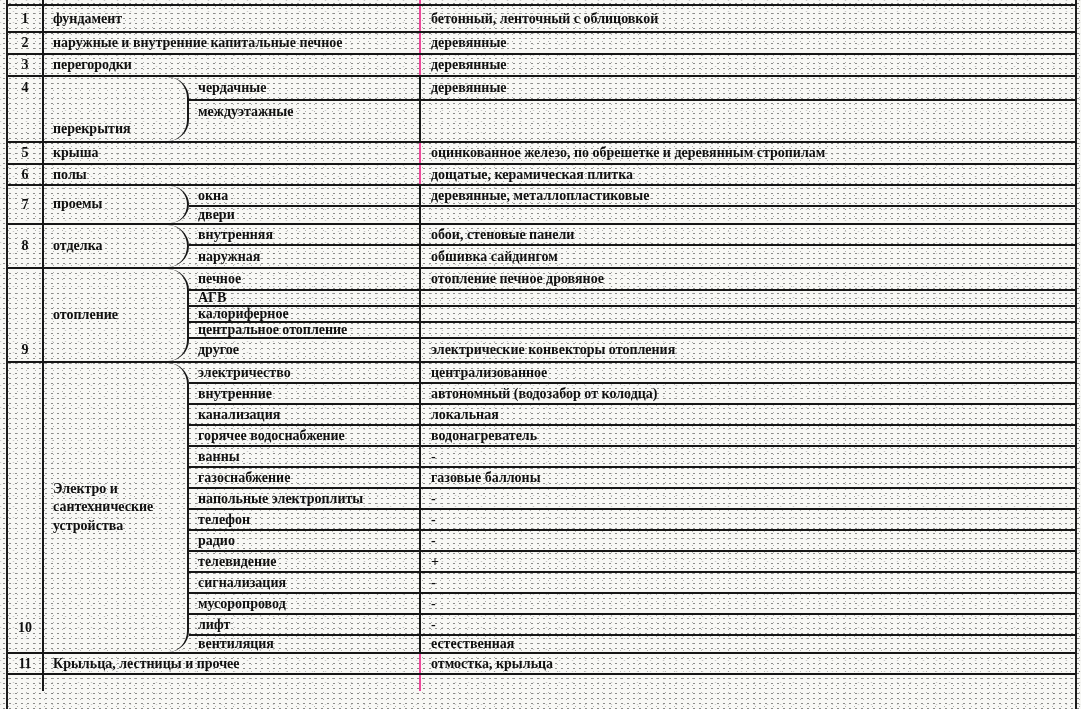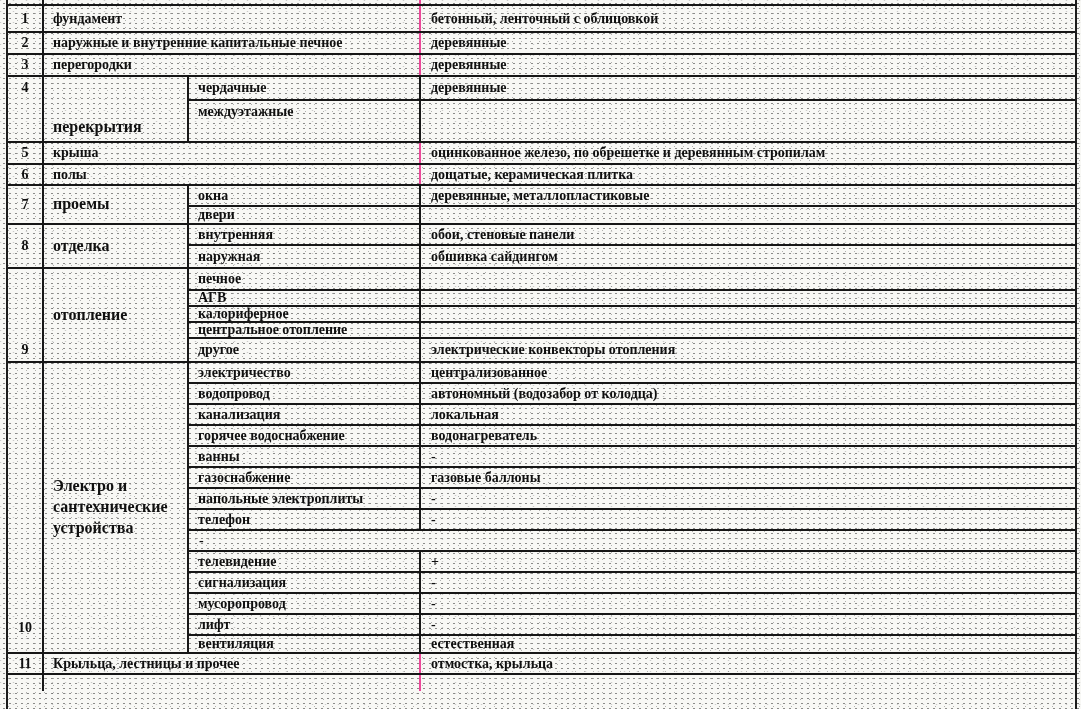--- a/index.html
+++ b/index.html
@@ -25,21 +25,21 @@
   }
   .trow{display:flex;box-sizing:border-box;border-bottom:2px solid #161616;flex:0 0 auto;}
   .trow.noline{border-bottom:none;}
   .srow{display:flex;box-sizing:border-box;border-bottom:2px solid #161616;flex:0 0 auto;}
   .srow.last{border-bottom:none;}
   .subs{flex:1 1 auto;display:flex;flex-direction:column;min-width:0;}
   .cA{flex:0 0 36px;box-sizing:border-box;border-right:2px solid #161616;
       display:flex;align-items:center;justify-content:center;font-size:14px;}
   .cB{flex:0 0 145px;box-sizing:border-box;border-right:2px solid #161616;
       display:flex;align-items:center;padding-left:9px;padding-right:4px;
-      font-size:16px;line-height:1.3;}
+      font-size:14px;line-height:1.3;border-radius:21px;}
   .cBC{flex:0 0 377px;box-sizing:border-box;border-right:2px solid #ec4899;
       display:flex;align-items:center;padding-left:9px;font-size:14px;}
   .cC{flex:0 0 232px;box-sizing:border-box;border-right:2px solid #161616;
       display:flex;align-items:center;padding-left:9px;font-size:14px;}
   .cD{flex:1 1 auto;display:flex;align-items:center;padding-left:10px;font-size:14px;min-width:0;}
   .vtop{align-items:flex-start;padding-top:3px;}
   .vbot{align-items:flex-end;padding-bottom:3px;}
   .pb18{padding-bottom:16px;}
   .h6{height:6px;} .h20{height:16px;} .h21{height:21px;} .h22{height:22px;}
   .h24{height:24px;} .h27{height:27px;} .h44{height:40px;}
@@ -129,20 +129,21 @@
       </div>
     </div>
   </div>
 
   <div class="trow">
     <div class="cA vbot">9</div>
     <div class="cB">отопление</div>
     <div class="subs">
       <div class="srow h22">
         <div class="cC">печное</div>
+        <div class="cD">отопление печное дровяное</div>
       </div>
       <div class="srow h20">
         <div class="cC">АГВ</div>
         <div class="cD"></div>
       </div>
       <div class="srow h20">
         <div class="cC">калориферное</div>
         <div class="cD"></div>
       </div>
       <div class="srow h20">
@@ -158,21 +159,21 @@
 
   <div class="trow">
     <div class="cA vbot pb18">10</div>
     <div class="cB">Электро и сантехнические устройства</div>
     <div class="subs">
       <div class="srow h21">
         <div class="cC">электричество</div>
         <div class="cD">централизованное</div>
       </div>
       <div class="srow h21">
-        <div class="cC">водопровод</div>
+        <div class="cC">внутренние</div>
         <div class="cD">автономный (водозабор от колодца)</div>
       </div>
       <div class="srow h21">
         <div class="cC">канализация</div>
         <div class="cD">локальная</div>
       </div>
       <div class="srow h21">
         <div class="cC">горячее водоснабжение</div>
         <div class="cD">водонагреватель</div>
       </div>
@@ -186,20 +187,21 @@
       </div>
       <div class="srow h21">
         <div class="cC">напольные электроплиты</div>
         <div class="cD">-</div>
       </div>
       <div class="srow h21">
         <div class="cC">телефон</div>
         <div class="cD">-</div>
       </div>
       <div class="srow h21">
+        <div class="cC">радио</div>
         <div class="cD">-</div>
       </div>
       <div class="srow h21">
         <div class="cC">телевидение</div>
         <div class="cD">+</div>
       </div>
       <div class="srow h21">
         <div class="cC">сигнализация</div>
         <div class="cD">-</div>
       </div>

